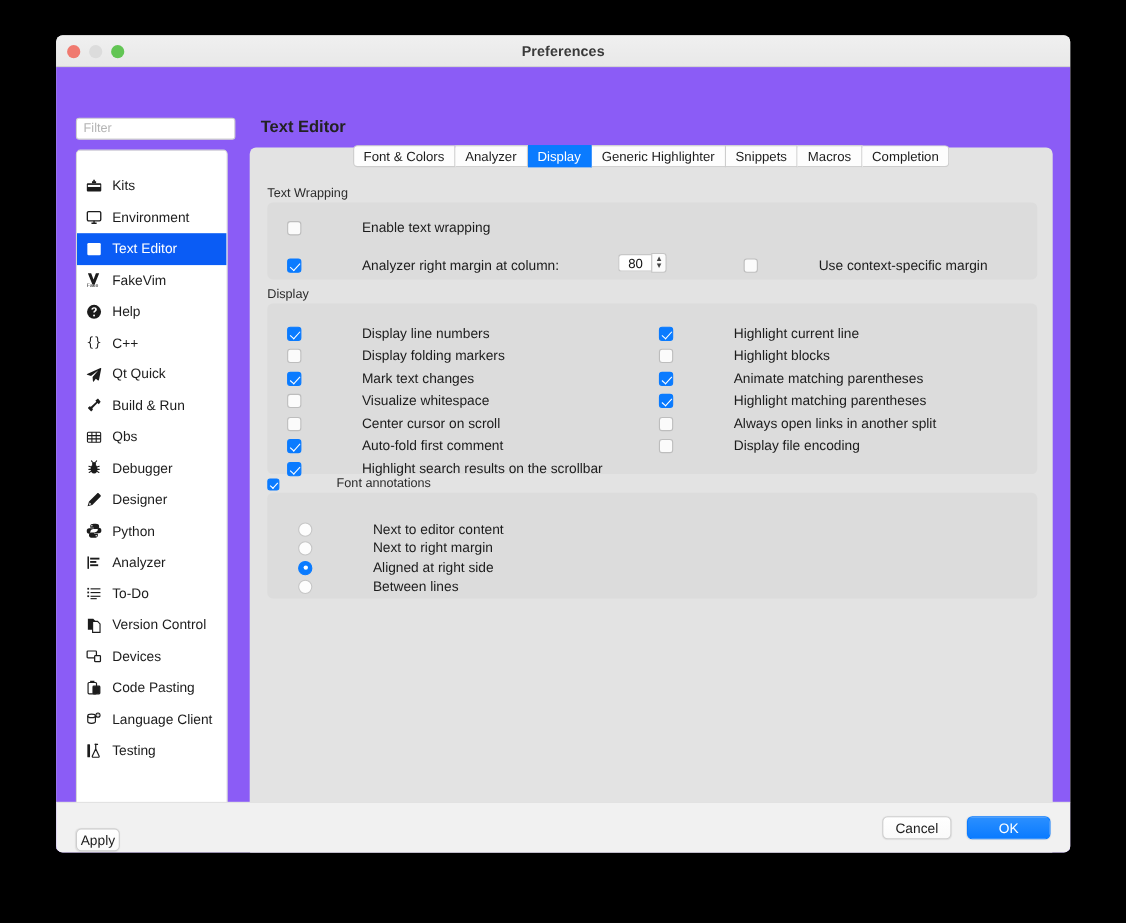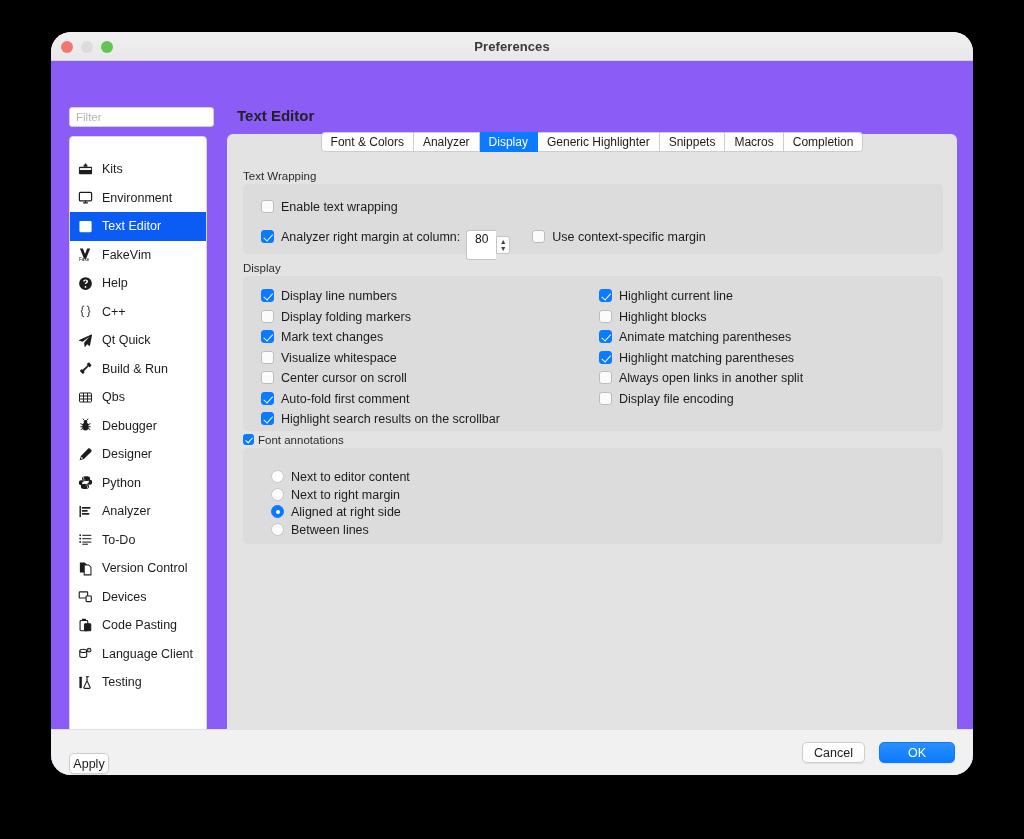--- a/index.html
+++ b/index.html
@@ -10,21 +10,21 @@
     font-family: "Liberation Sans", sans-serif;
     overflow: hidden;
   }
 
   
   #window {
     position: absolute;
     left: 51px; top: 32px;
     width: 922px; height: 743px;
     background: #eeeeee;
-    border-radius: 20px;
+    border-radius: 6px;
     overflow: hidden;
     box-shadow: 0 8px 32px rgba(0,0,0,0.55);
   }
 
   
   #titlebar {
     position: relative;
     height: 29px;
     background: linear-gradient(#f0f0f0, #e8e8e8);
     border-bottom: 1px solid #d2d2d2;
@@ -149,21 +149,21 @@
     background: #dcdcdc;
     border-radius: 5px;
     width: 700px;
   }
 
   #sec-wrapping { position: absolute; left: 16px; top: 32px; }
   #sec-display  { position: absolute; left: 16px; top: 124px; }
   #sec-annot    { position: absolute; left: 16px; top: 300px; }
 
   
-  .row { display: flex; align-items: flex-start; }
+  .row { display: flex; align-items: flex-end; gap: 48px; }
   .cb {
     width: 13px; height: 13px;
     border-radius: 3px;
     border: 1px solid #bdbdbd;
     background: #fbfbfb;
     flex: 0 0 13px;
     position: relative;
     cursor: default;
   }
   .cb.checked {
@@ -198,21 +198,21 @@
     background: #ffffff;
   }
   .opt-label {
     font-size: 12.5px; color: #1c1c1c;
     margin-left: 7px; white-space: nowrap;
   }
 
   
   .spin-wrap { display: flex; align-items: center; margin-left: 6px; }
   .spin-field {
-    width: 30px; height: 30px;
+    width: 30px; height: 16px;
     border: 1px solid #c4c4c4;
     border-right: none;
     border-radius: 3px 0 0 3px;
     background: #ffffff;
     font-size: 12px; color: #111;
     text-align: center;
     line-height: 16px;
   }
   .spin-btns {
     width: 14px; height: 18px;

